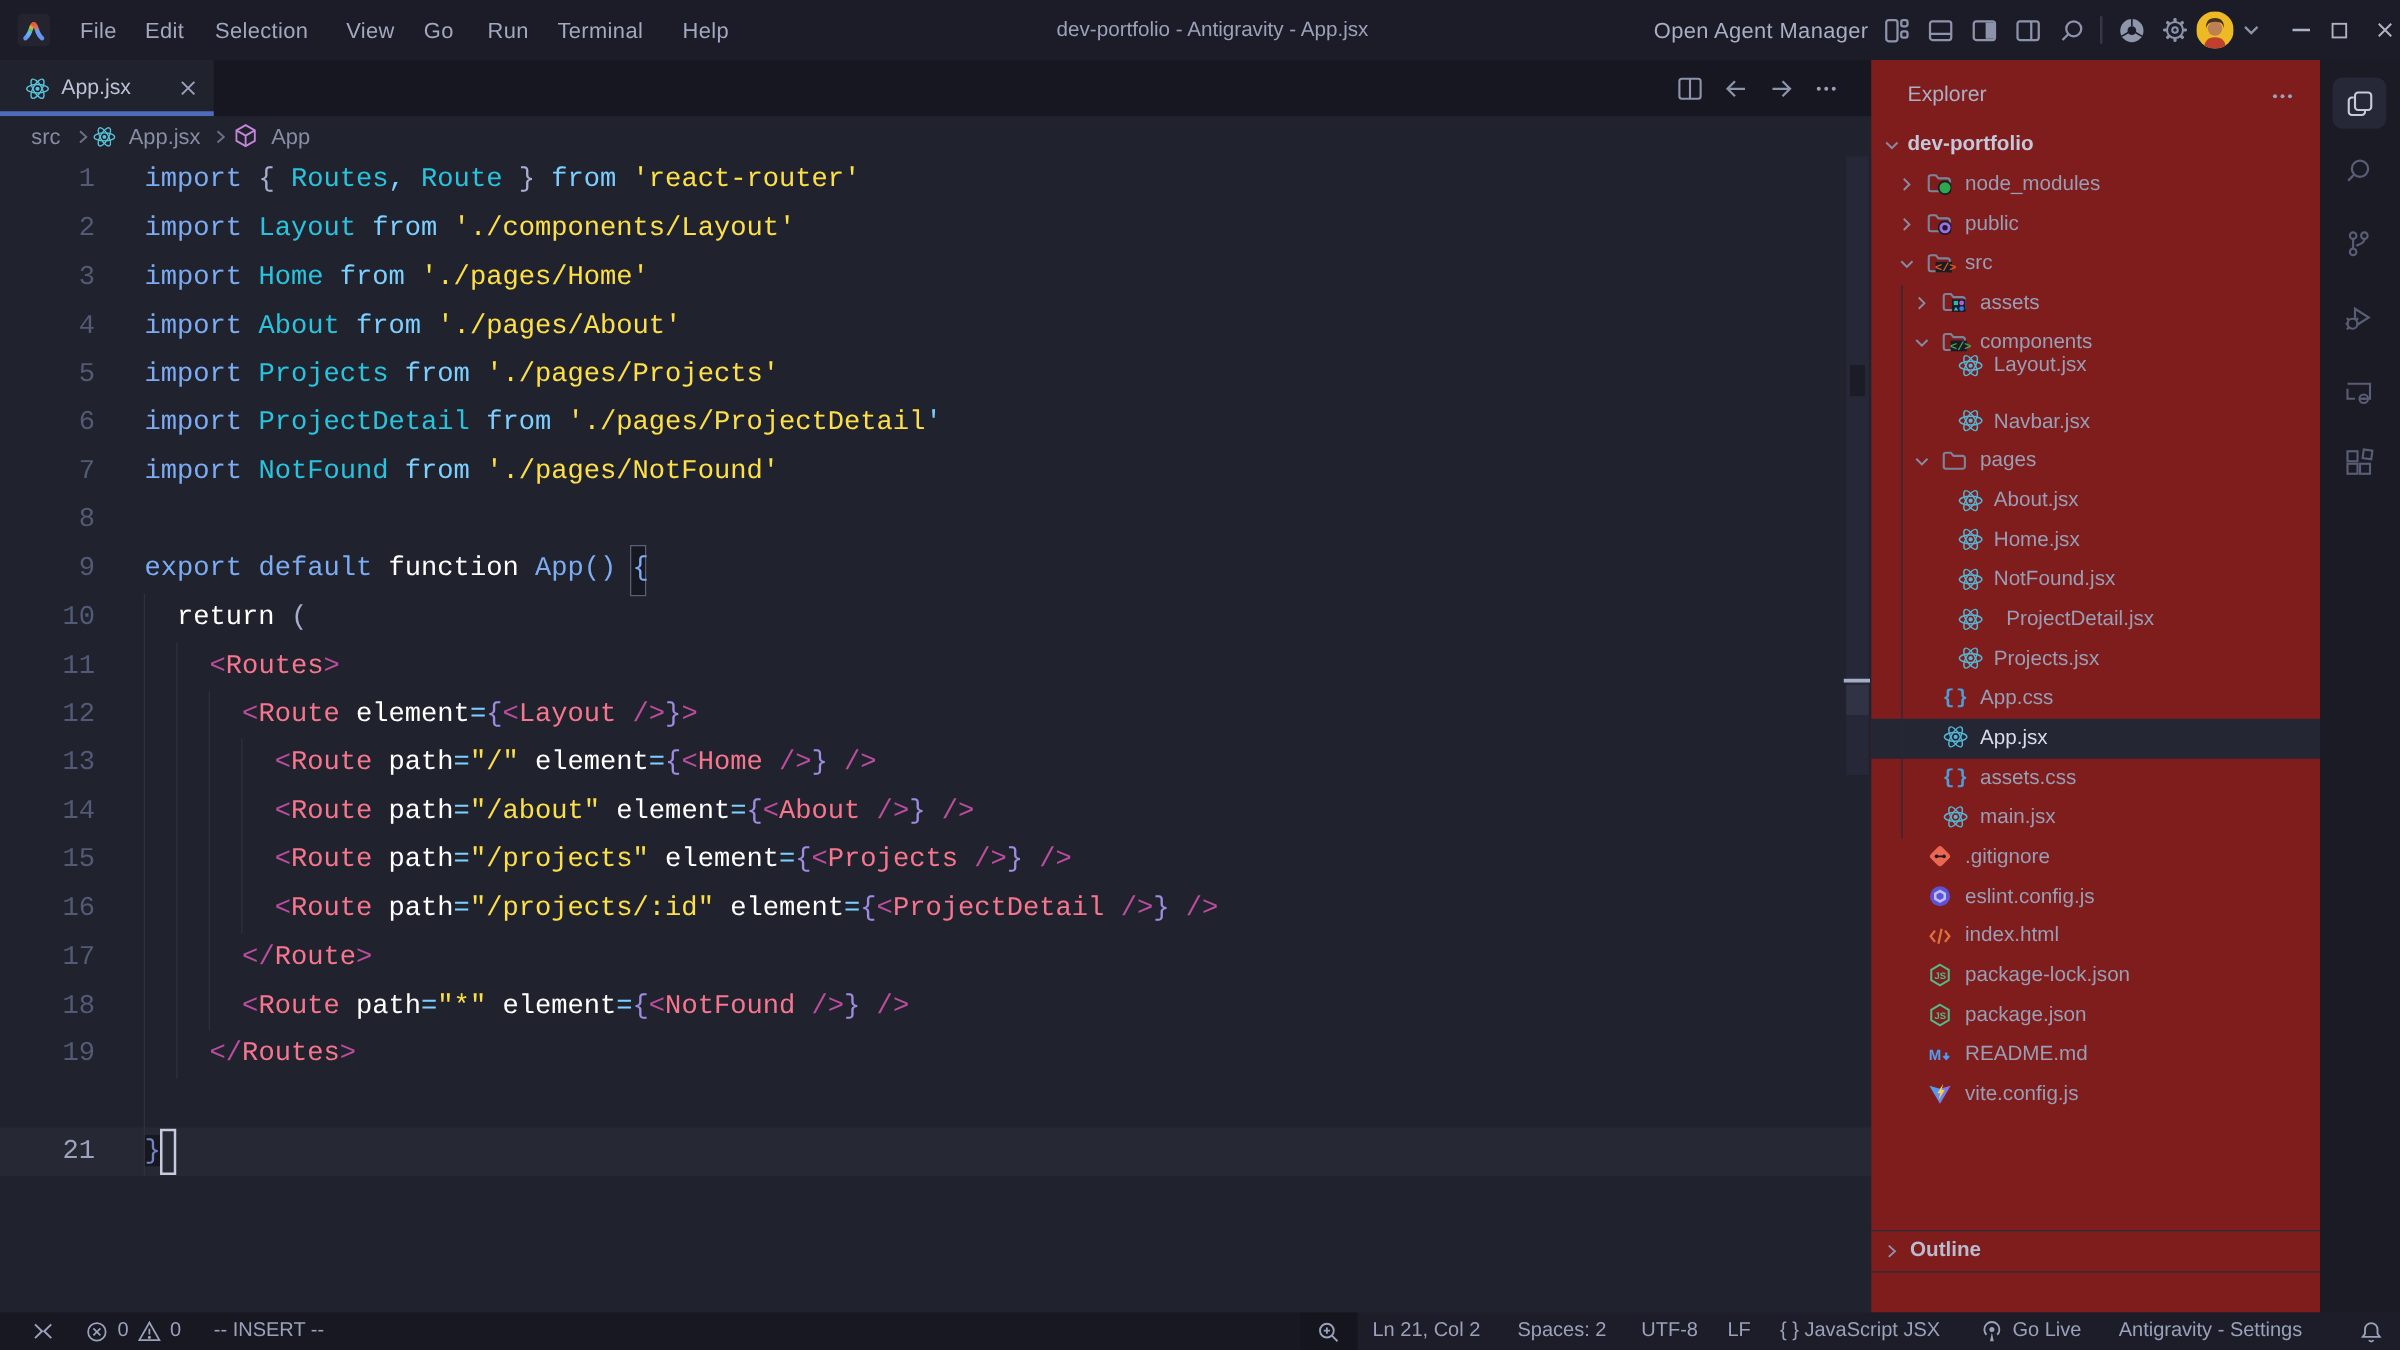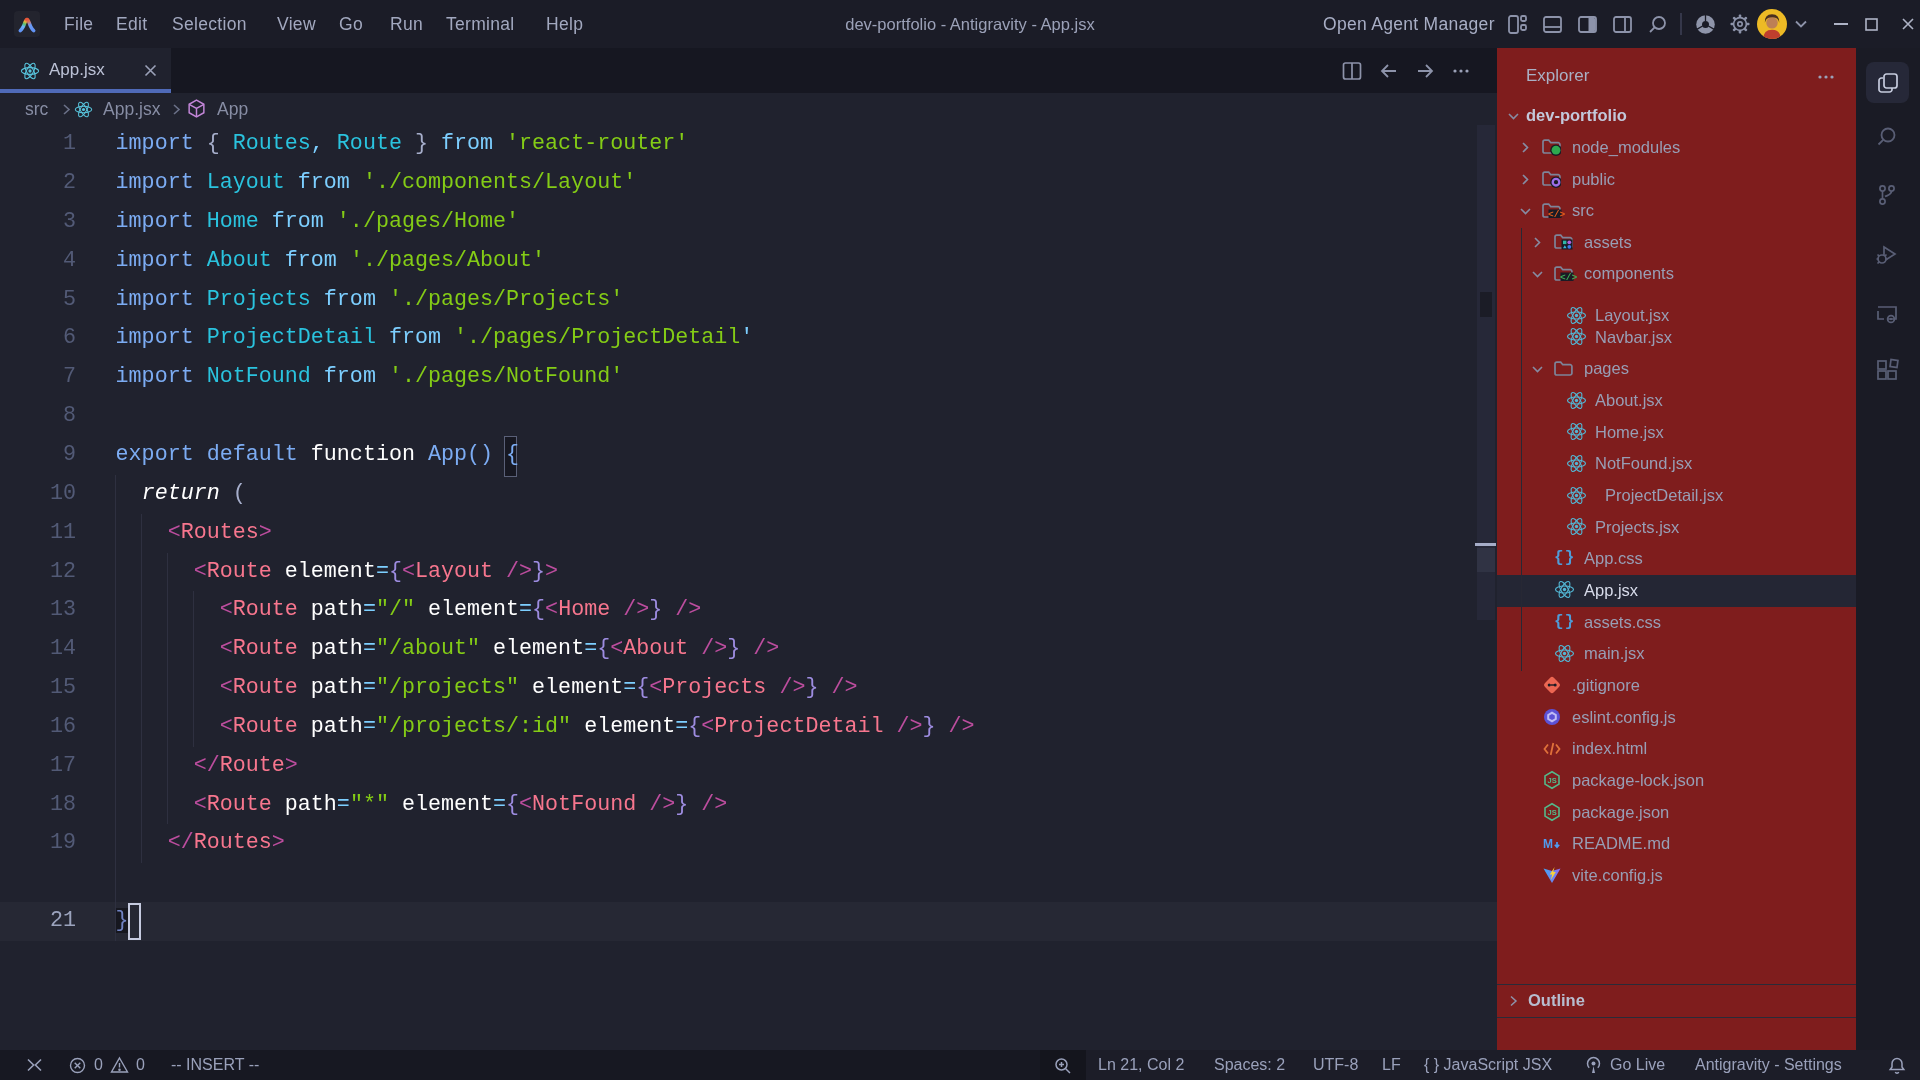--- a/index.html
+++ b/index.html
@@ -20,24 +20,24 @@
   #editor { left:0; top:125.2px; width:1497px; height:924.8px; background:#20222e; }
   .cl { position:absolute; left:0; width:1497px; height:38.85px; line-height:38.85px; font-family:"Liberation Mono", monospace; font-size:21.7px; white-space:pre; color:#a6aecb; }
   .ln { position:absolute; left:0; width:76px; text-align:right; color:#525a76; font-family:"Liberation Mono", monospace; font-size:21.7px; }
   .code { position:absolute; left:115.6px; }
   .kw { color:#7cacf3; }
   .fr { color:#7dcfff; }
   .cy { color:#2ac3de; }
   .pu { color:#ffffff; }
   .red { color:#f7768e; }
   .mg { color:#bc4d9e; }
-  .str { color:#84cc16; }
+  .str { color:#fde047; }
   .fg { color:#a6aecb; }
   .br { color:#9d8ce0; }
-  .it { font-style:italic; }
+  .it { }
   
   #sidebar { left:1497px; top:48px; width:359px; height:1002px; background:#7f1d1d; }
   .trow { position:absolute; left:0; width:359px; height:31.65px; line-height:31.65px; color:#989eb5; font-size:16.5px; white-space:nowrap; }
   .cvd, .cvr { position:absolute; top:9.5px; width:13px; height:13px; fill:none; stroke:#868ca3; stroke-width:1.6px; }
   .fic { position:absolute; top:5.5px; width:20px; height:20px; }
   .fol { fill:none; stroke:#7d8499; stroke-width:1.7px; }
   .ric { position:absolute; top:4.5px; width:22px; height:22px; fill:none; stroke:#53b6d4; stroke-width:1.15px; }
   .cssic { position:absolute; top:0; height:31.65px; line-height:30px; font-family:"Liberation Mono",monospace; font-weight:bold; font-size:16px; color:#4f9cd8; letter-spacing:-1px; }
   
   #actbar { left:1856px; top:48px; width:64px; height:1002px; background:#1a1b25; }
@@ -320,21 +320,21 @@
           <svg class="cvd" style="left:34px">
             <path d="M2 4 L6.5 8.5 L11 4"></path>
           </svg>
       <svg class="fic" style="left:56px;width:25px">
             <path class="fol" d="M2 5 a1.8 1.8 0 0 1 1.8 -1.8 h3.9 l2.1 2.5 h7.3 a1.8 1.8 0 0 1 1.8 1.8 v6.7 a1.8 1.8 0 0 1 -1.8 1.8 h-13.3 a1.8 1.8 0 0 1 -1.8 -1.8 z"></path>
             <rect x="7.5" y="8.5" width="13" height="8.5" fill="#1a1b25" stroke="none"></rect>
             <text x="7" y="16" fill="#3fae58" stroke="none" font-size="9.5" font-weight="bold" font-family="Liberation Mono">&lt;/&gt;</text>
           </svg>
       <span style="position:absolute;left:87px">components</span>
         </div>
-    <div class="trow" style="top:252px">
+    <div class="trow" style="top:229px">
           <svg class="ric" style="left:69px">
             <ellipse cx="10.5" cy="10.5" rx="9" ry="3.5"></ellipse>
             <ellipse cx="10.5" cy="10.5" rx="9" ry="3.5" transform="rotate(60 10.5 10.5)"></ellipse>
             <ellipse cx="10.5" cy="10.5" rx="9" ry="3.5" transform="rotate(120 10.5 10.5)"></ellipse>
             <circle cx="10.5" cy="10.5" r="1.7" fill="#53b6d4" stroke="none"></circle>
           </svg>
       <span style="position:absolute;left:98px">Layout.jsx</span>
         </div>
     <div class="trow" style="top:273.75px">
           <svg class="ric" style="left:69px">

